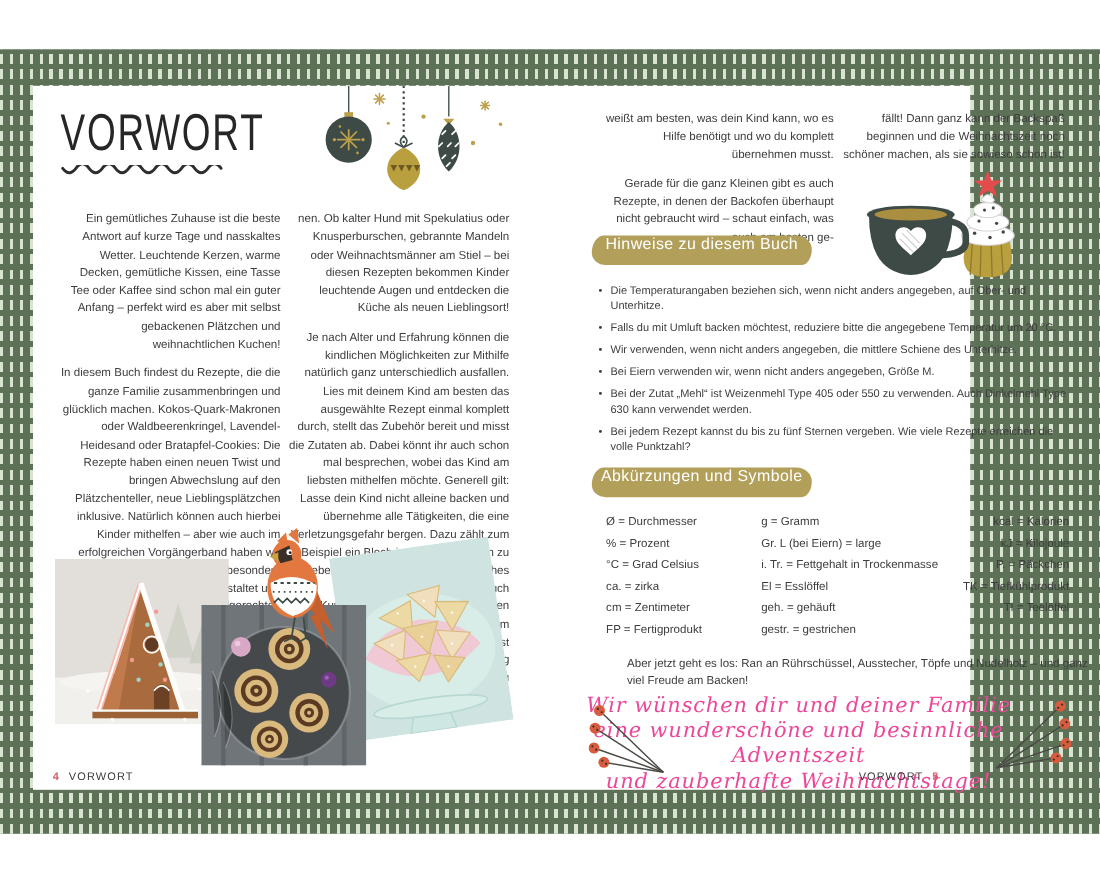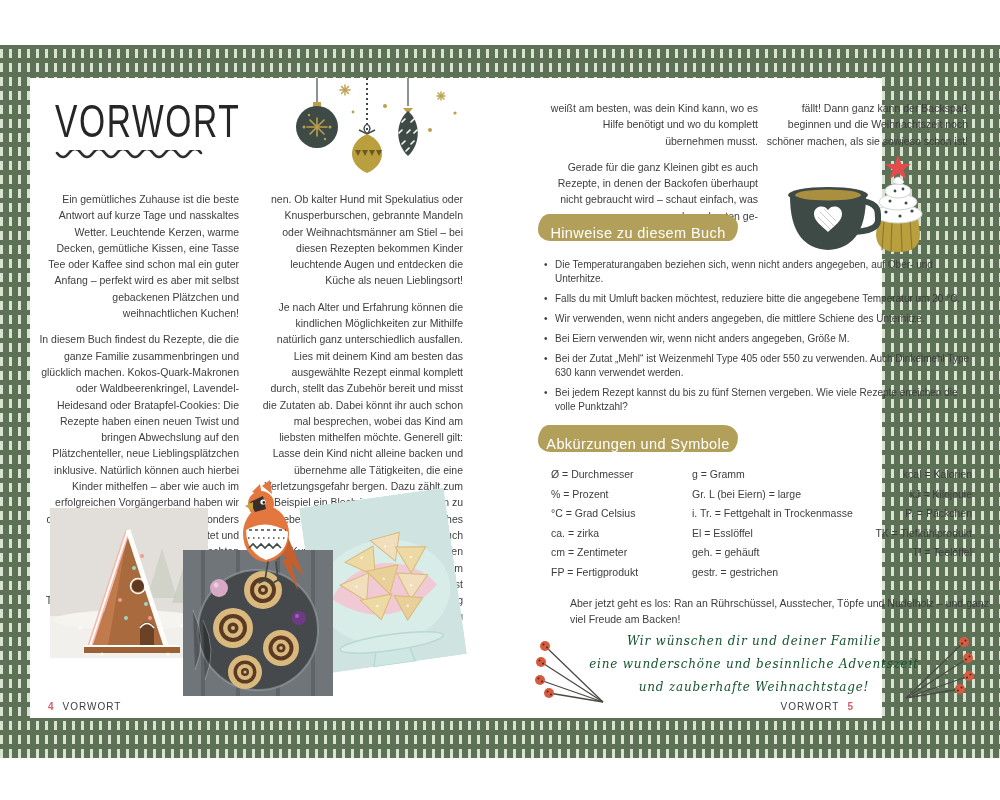--- a/index.html
+++ b/index.html
@@ -12,21 +12,21 @@
       repeating-linear-gradient(0deg, rgba(93,113,86,0) 0 9px, #5d7156 9px 14px),
       repeating-linear-gradient(90deg, #d8e3d1 0 3px, rgba(0,0,0,0) 3px 9px);}
   .page{position:absolute;left:30px;top:78px;width:852px;height:640px;background:#ffffff;}
 
   
   .title{position:absolute;left:25px;top:16px;font-size:42px;font-weight:400;color:#262626;
          letter-spacing:2px;transform:scale(0.8,1.12);transform-origin:left top;white-space:nowrap;}
   .title-wave{position:absolute;left:25px;top:72px;}
   .col{position:absolute;font-size:10.5px;line-height:16.3px;color:#3d3d3d;}
   .col p{margin:0 0 10px 0;text-align:right;}
-  .lcol1{left:9px;top:113px;width:200px;}
+  .lcol1{left:25px;top:113px;width:200px;}
   .lcol2{left:232px;top:113px;width:201px;}
 
   .ornaments{position:absolute;left:255px;top:0;}
 
   .photo{position:absolute;overflow:hidden;}
   .photo1{left:20px;top:430px;width:158px;height:150px;z-index:1;}
   .photo2{left:153px;top:472px;width:150px;height:146px;z-index:3;}
   .photo3{left:280px;top:419px;width:146px;height:168px;transform:rotate(-8deg);z-index:2;}
   .bird{position:absolute;left:202px;top:402px;z-index:4;}
 
@@ -36,41 +36,41 @@
   .pgnum{color:#d4606a;font-weight:bold;}
   .footer span{vertical-align:baseline;}
   .footer .gap{display:inline-block;width:8px;}
 
   
   .rcol1{left:518px;top:22px;width:210px;}
   .rcol2{left:732px;top:22px;width:206px;}
   .mug-cupcake{position:absolute;left:750px;top:70px;}
 
   .banner{position:absolute;width:200px;height:27px;background:#b2a05a;color:#ffffff;
-          font-size:14.5px;letter-spacing:.4px;display:flex;align-items:flex-end;justify-content:center;
+          font-size:14.5px;letter-spacing:.4px;display:flex;align-items:flex-start;justify-content:center;
           border-radius:14px 18px 12px 16px / 20px 16px 18px 14px;}
   .banner1{left:508px;top:136px;}
   .banner2{left:508px;top:347px;}
 
   .bullets{position:absolute;left:514px;top:180px;width:432px;margin:0;padding:0;list-style:none;
            font-size:10px;line-height:14px;color:#3d3d3d;}
   .bullets li{position:relative;padding-left:11px;margin-bottom:6px;}
   .bullets li::before{content:"•";position:absolute;left:0;top:0;color:#3d3d3d;}
 
   .abbr-col{position:absolute;top:390px;font-size:10.5px;color:#3d3d3d;}
   .abbr-col div{height:19.5px;}
   .abbr1{left:521px;width:150px;}
   .abbr2{left:662px;width:165px;}
   .abbr3{left:827px;width:115px;text-align:right;}
 
   .closing{position:absolute;left:540px;top:518px;width:430px;font-size:10.5px;line-height:15.5px;color:#3d3d3d;}
 
-  .wish{position:absolute;left:524px;top:552px;width:400px;text-align:center;
-        font-family:"DejaVu Serif",serif;font-style:italic;font-size:12px;line-height:23px;
-        color:#14532d;letter-spacing:.8px;}
+  .wish{position:absolute;left:496px;top:552px;width:400px;text-align:center;
+        font-family:"DejaVu Serif",serif;font-style:italic;font-size:19px;line-height:23px;
+        color:#ec4899;letter-spacing:.8px;}
   .branch{position:absolute;}
   .branch-left{left:505px;top:560px;}
   .branch-right{left:872px;top:556px;}
 </style>
 </head>
 <body>
 
 <div class="canvas">
   <div class="frame"></div>
 

